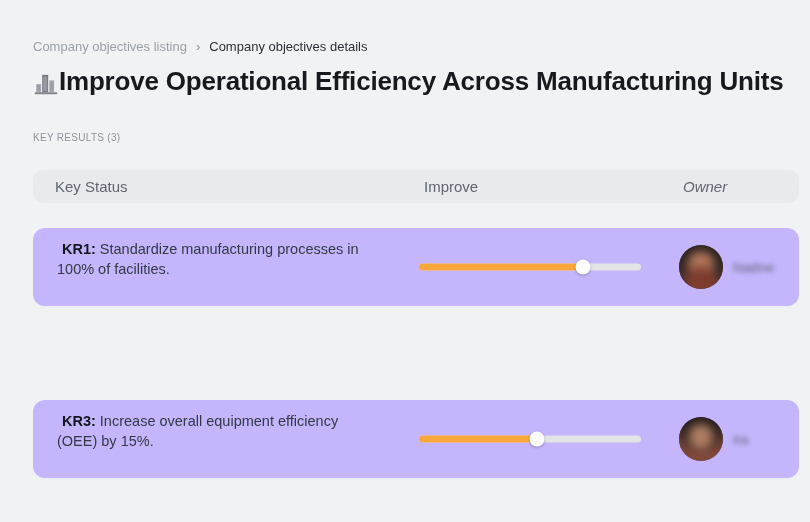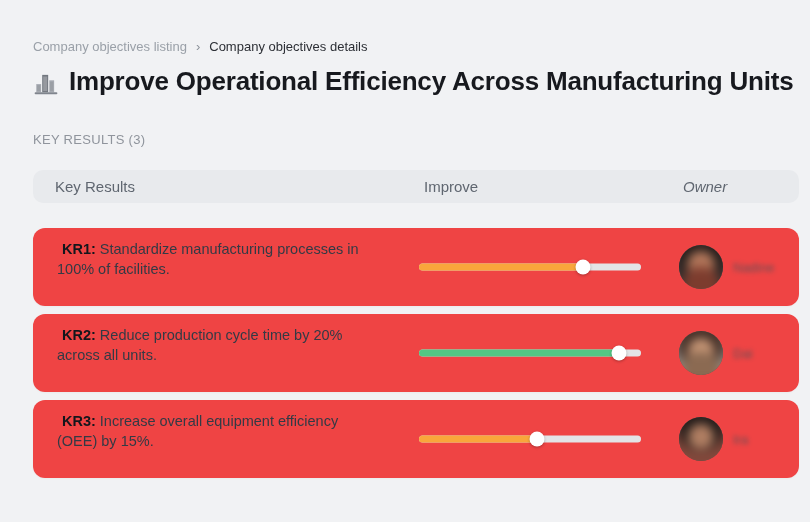--- a/index.html
+++ b/index.html
@@ -21,49 +21,49 @@
     position: absolute; left: 22px; top: 39px;
     display: flex; align-items: center; gap: 9px;
     font-size: 13px;
   }
   .crumb-muted { color: #9aa0a8; cursor: pointer; }
   .crumb-sep { color: #8a9098; font-size: 13px; line-height: 1; }
   .crumb-current { color: #2c2f35; font-weight: 500; }
   
   .title-row {
     position: absolute; left: 22px; top: 66px; right: 20px;
-    display: flex; align-items: center; gap: 10px;
+    display: flex; align-items: center; 
   }
   .title-icon { width: 26px; height: 26px; flex: 0 0 auto; margin-top: 3px; }
   .page-title {
     font-size: 26px; font-weight: 700; color: #17191e;
     letter-spacing: -0.2px; white-space: nowrap;
   }
   
   .section-label {
     position: absolute; left: 22px; top: 132px;
-    font-size: 13px; color: #8f949c; letter-spacing: 0.3px;
+    font-size: 10px; color: #8f949c; letter-spacing: 0.3px;
   }
   
   .table-header {
     position: absolute; left: 22px; top: 170px;
     width: 766px; height: 33px;
     background: #e8eaed; border-radius: 10px;
   }
   .table-header .col {
     position: absolute; top: 0; line-height: 33px;
     font-size: 15px; color: #5f6670;
   }
   .col-kr { left: 22px; }
   .col-status { left: 391px; }
   .col-owner { left: 650px; font-style: italic; }
   
   .kr-card {
     position: absolute; left: 22px; width: 766px; height: 78px;
-    background: #ef4444; border-radius: 12px;
+    background: #c4b5fd; border-radius: 12px;
     box-shadow: 0 1px 2px rgba(20,24,40,0.03);
   }
   .card-1 { top: 228px; }
   .card-2 { top: 314px; }
   .card-3 { top: 400px; }
   .kr-text {
     position: absolute; left: 24px; top: 11px; width: 322px;
     font-size: 14.5px; line-height: 20px; color: #333a45;
     text-indent: 5px;
   }
@@ -146,50 +146,38 @@
       <rect x="15" y="9.5" width="4.5" height="11" fill="#a8acb3"></rect>
       <rect x="15.8" y="10.8" width="2.9" height="8.7" fill="#8d9198" opacity="0.5"></rect>
       <rect x="1.5" y="20.5" width="21" height="1.8" rx="0.9" fill="#80858d"></rect>
     </svg>
     <h1 class="page-title">Improve Operational Efficiency Across Manufacturing Units</h1>
   </div>
 
   <div class="section-label">KEY RESULTS (3)</div>
 
   <div class="table-header">
-    <span class="col col-kr">Key Results</span>
+    <span class="col col-kr">Key Status</span>
     <span class="col col-status">Improve</span>
     <span class="col col-owner">Owner</span>
   </div>
 
   <div class="kr-card card-1">
     <p class="kr-text"><b>KR1:</b><span>Standardize manufacturing processes in 100% of facilities.</span></p>
     <div class="slider">
       <div class="track"></div>
       <div class="fill" style="width: 74%; background: rgb(249, 166, 59);"></div>
       <div class="knob" style="left: 74%;"></div>
     </div>
     <div class="owner-avatar avatar-1">
         <div class="ph"></div>
       </div>
     <span class="owner-name">Nadine</span>
   </div>
 
-  <div class="kr-card card-2">
-    <p class="kr-text"><b>KR2:</b><span>Reduce production cycle time by 20% across all units.</span></p>
-    <div class="slider">
-      <div class="track"></div>
-      <div class="fill" style="width: 90%; background: rgb(83, 199, 132);"></div>
-      <div class="knob" style="left: 90%;"></div>
-    </div>
-    <div class="owner-avatar avatar-2">
-        <div class="ph"></div>
-      </div>
-    <span class="owner-name">Dai</span>
-  </div>
 
   <div class="kr-card card-3">
     <p class="kr-text"><b>KR3:</b><span>Increase overall equipment efficiency (OEE) by 15%.</span></p>
     <div class="slider">
       <div class="track"></div>
       <div class="fill" style="width: 53%; background: rgb(249, 166, 59);"></div>
       <div class="knob" style="left: 53%;"></div>
     </div>
     <div class="owner-avatar avatar-3">
         <div class="ph"></div>

